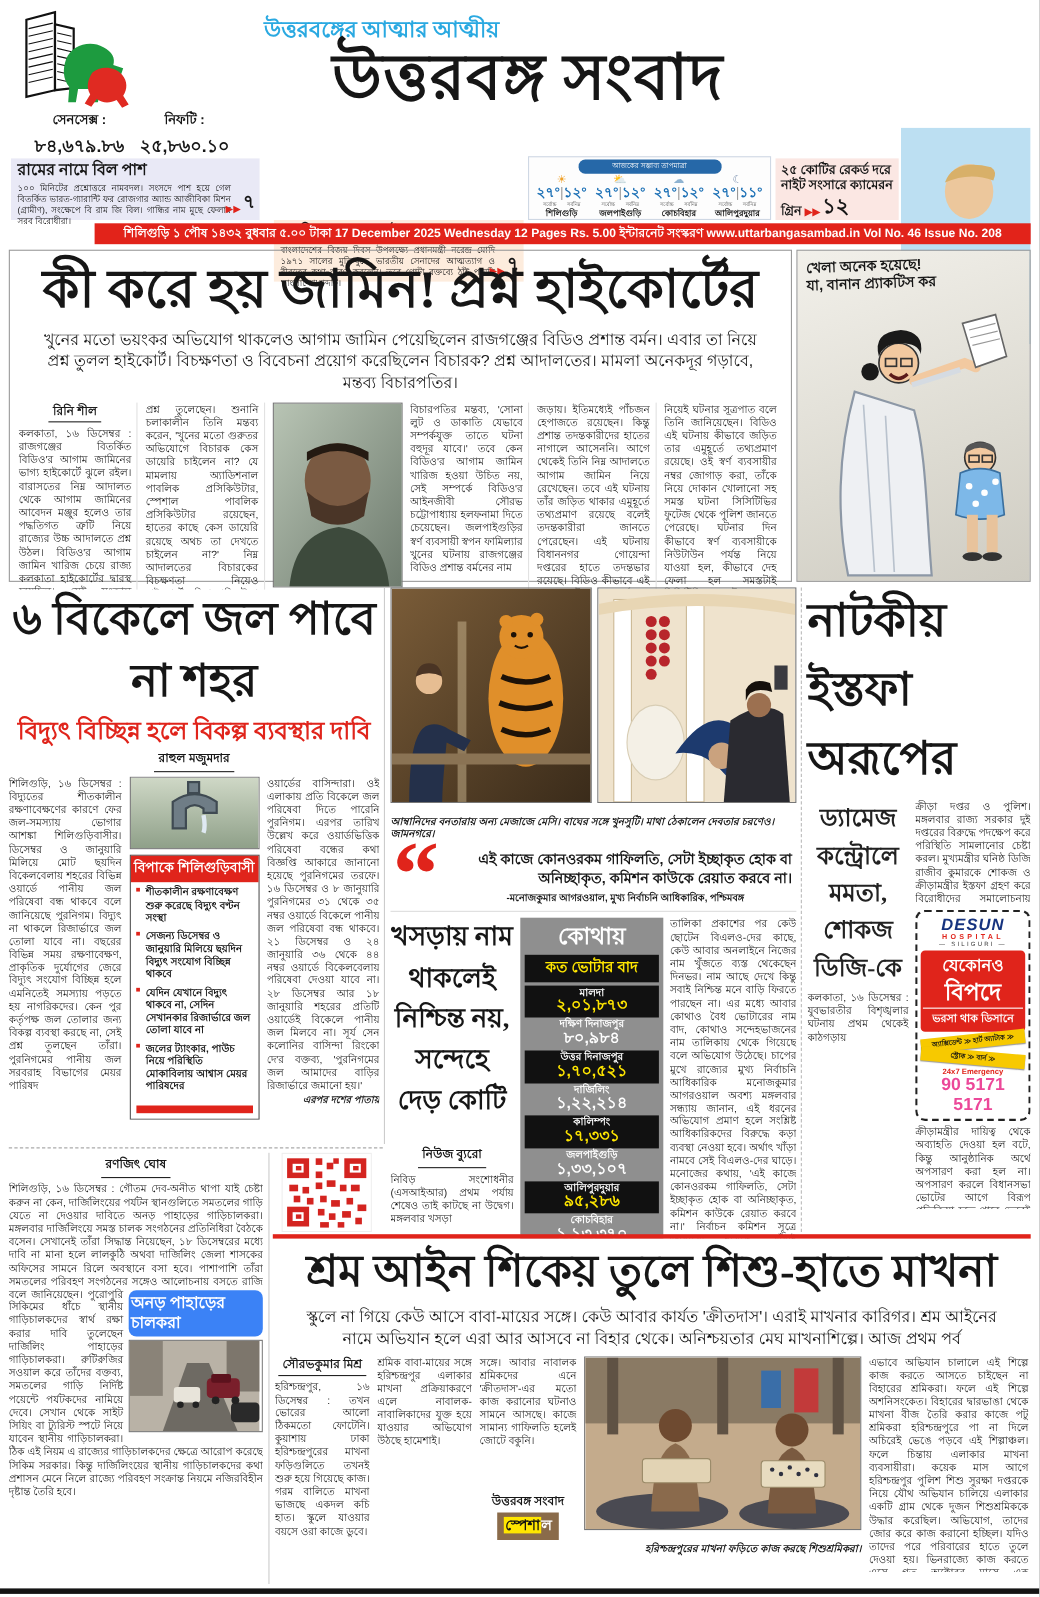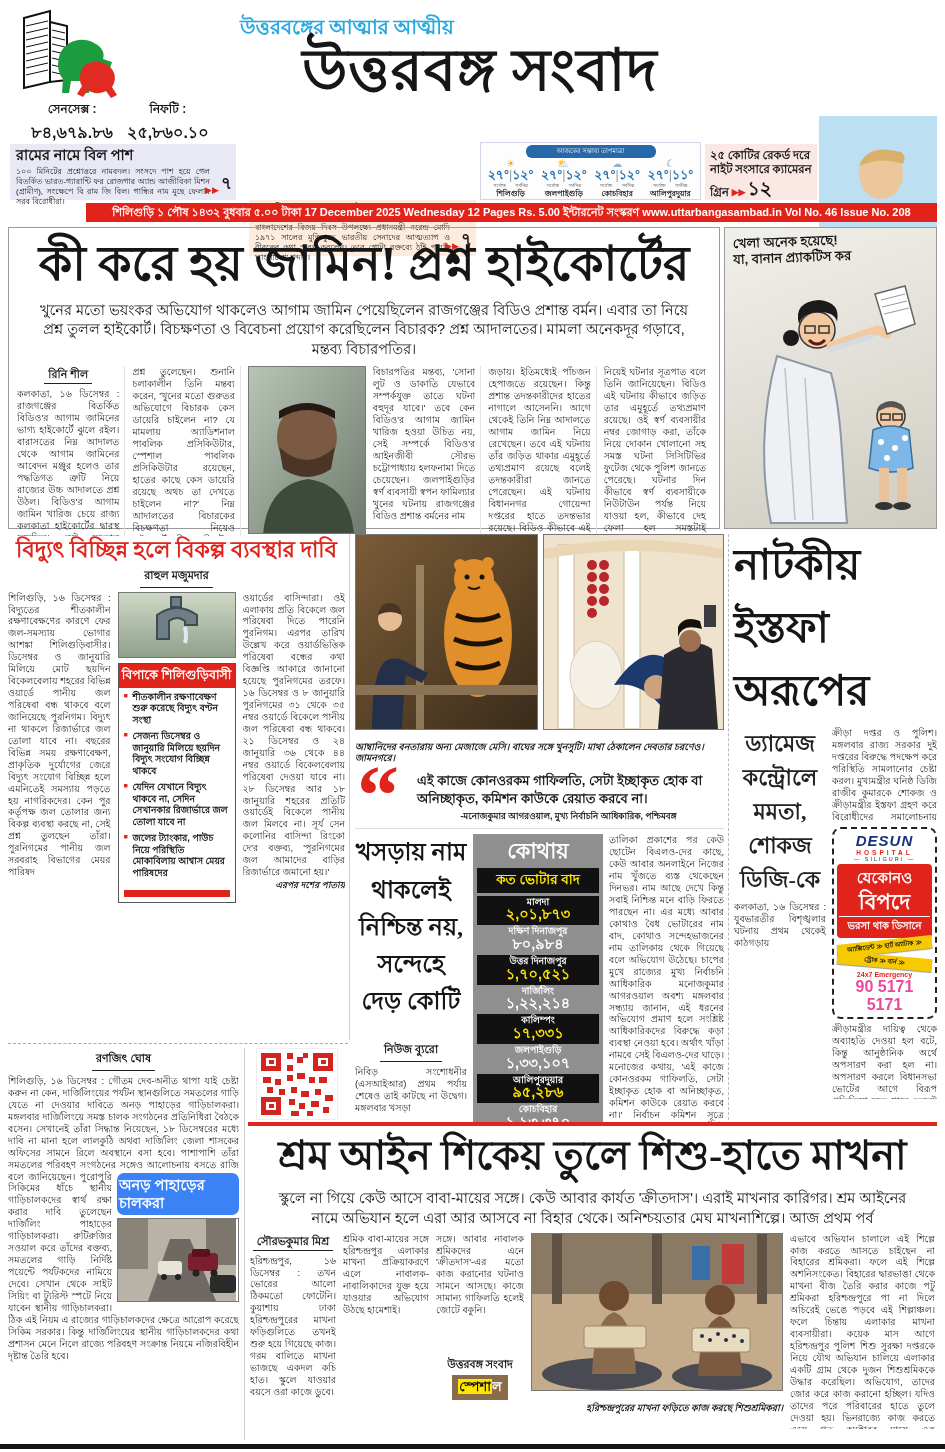--- a/index.html
+++ b/index.html
@@ -52,21 +52,21 @@
 .wcols{display:flex;gap:7px;margin-top:4px;height:312px;overflow:hidden}
 .alertbox{border:1px solid #555;background:#fff;margin-top:5px}
 .alertbox .tl{background:#e0241b;color:#fff;font-weight:bold;font-size:12.5px;text-align:center;padding:2px 1px}
 .alertbox ul{list-style:none;padding:4px 5px}
 .alertbox li{font-size:9.2px;line-height:1.25;font-weight:bold;margin-bottom:5px;position:relative;padding-left:9px}
 .alertbox li:before{content:"■";color:#e0241b;position:absolute;left:0;top:0;font-size:7px}
 .alertbox .bar{height:7px;background:#e0241b;margin:2px 5px 5px}
 
 .qrow{position:relative;padding:4px 4px 4px 62px;border-bottom:1px solid #ddd}
 .qmark{position:absolute;left:2px;top:-14px;color:#e0241b;font-size:84px;font-family:"Liberation Serif",serif;font-weight:900;line-height:1}
-.qrow .qt{font-size:13px;font-weight:bold;text-align:left;line-height:1.35}
+.qrow .qt{font-size:13px;font-weight:bold;text-align:right;line-height:1.35}
 .qrow .qa{display:block;text-align:center;font-size:8.8px;font-weight:bold;margin-top:2px}
 .vgrid{display:flex;gap:6px;margin-top:5px;height:292px;overflow:hidden}
 .vhl{font-size:24px;font-weight:900;text-align:center;line-height:1.55;font-family:"Liberation Serif",serif}
 .vtable{background:#8f8f8f;text-align:center;padding:3px 4px}
 .vtable .t1{color:#fff;font-size:21px;font-weight:900;font-family:"Liberation Serif",serif;line-height:1.4}
 .vtable .t2{background:#111;color:#ffe600;font-size:13.5px;font-weight:900;padding:1px 0;margin:1px 0 3px}
 .vrow{padding:1px 0 2px}
 .vrow.dark{background:#111}
 .vrow .d{color:#fff;font-size:9.3px;font-weight:bold;line-height:1.15}
 .vrow .n{color:#ffe600;font-size:14.5px;font-weight:900;line-height:1.1}
@@ -281,20 +281,21 @@
       <circle cx="180" cy="210" r="3" fill="#fff"></circle>
         <circle cx="162" cy="230" r="3" fill="#fff"></circle>
       <rect x="154" y="240" width="10" height="34" fill="#e8c39c"></rect>
       <rect x="172" y="240" width="10" height="34" fill="#e8c39c"></rect>
       <ellipse cx="159" cy="278" rx="9" ry="4" fill="#333"></ellipse>
       <ellipse cx="177" cy="278" rx="9" ry="4" fill="#333"></ellipse>
     </svg>
   </div>
 
   <div class="abs water" style="left:8px;top:534px;width:342px;height:506px;border-right:1px solid #ccc;padding-right:4px">
+    <h2 class="serif">৬ বিকেলে জল পাবে না শহর</h2>
     <div class="sub">বিদ্যুৎ বিচ্ছিন্ন হলে বিকল্প ব্যবস্থার দাবি</div>
     <span class="byline"><span>রাহুল মজুমদার</span></span>
     <div class="wcols">
       <div class="bodytxt" style="flex:1">শিলিগুড়ি, ১৬ ডিসেম্বর : বিদ্যুতের শীতকালীন রক্ষণাবেক্ষণের কারণে ফের জল-সমস্যায় ভোগার আশঙ্কা শিলিগুড়িবাসীর। ডিসেম্বর ও জানুয়ারি মিলিয়ে মোট ছয়দিন বিকেলবেলায় শহরের বিভিন্ন ওয়ার্ডে পানীয় জল পরিষেবা বন্ধ থাকবে বলে জানিয়েছে পুরনিগম। বিদ্যুৎ না থাকলে রিজার্ভারে জল তোলা যাবে না। বছরের বিভিন্ন সময় রক্ষণাবেক্ষণ, প্রাকৃতিক দুর্যোগের জেরে বিদ্যুৎ সংযোগ বিচ্ছিন্ন হলে এমনিতেই সমস্যায় পড়তে হয় নাগরিকদের। কেন পুর কর্তৃপক্ষ জল তোলার জন্য বিকল্প ব্যবস্থা করছে না, সেই প্রশ্ন তুলছেন তাঁরা। পুরনিগমের পানীয় জল সরবরাহ বিভাগের মেয়র পারিষদ</div>
       <div style="flex:0 0 118px">
         <div class="photo" style="height:66px">
           <svg width="116" height="64" viewBox="0 0 116 64">
             <rect width="116" height="64" fill="#b9c7b2"></rect>
             <rect width="116" height="64" fill="url(#gtap)"></rect>
             <defs>

